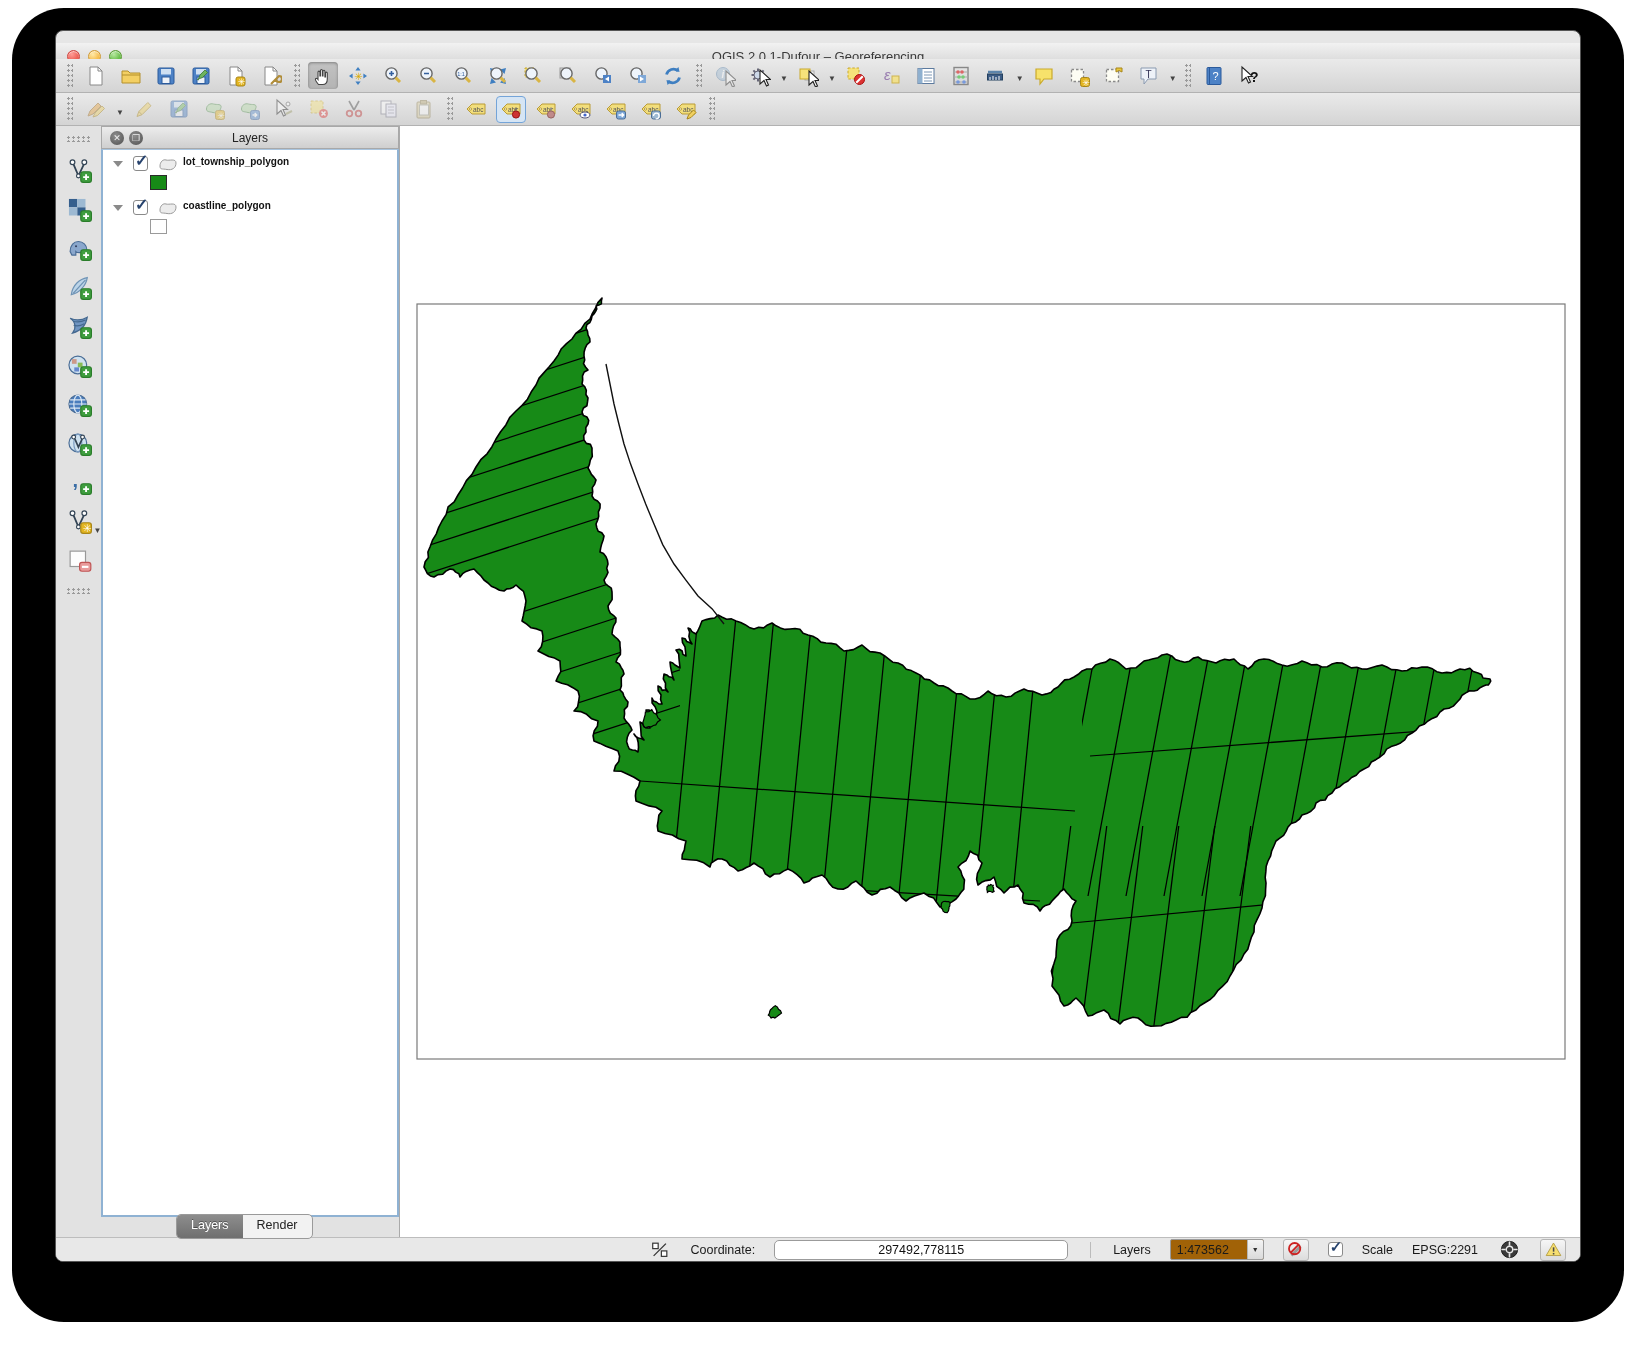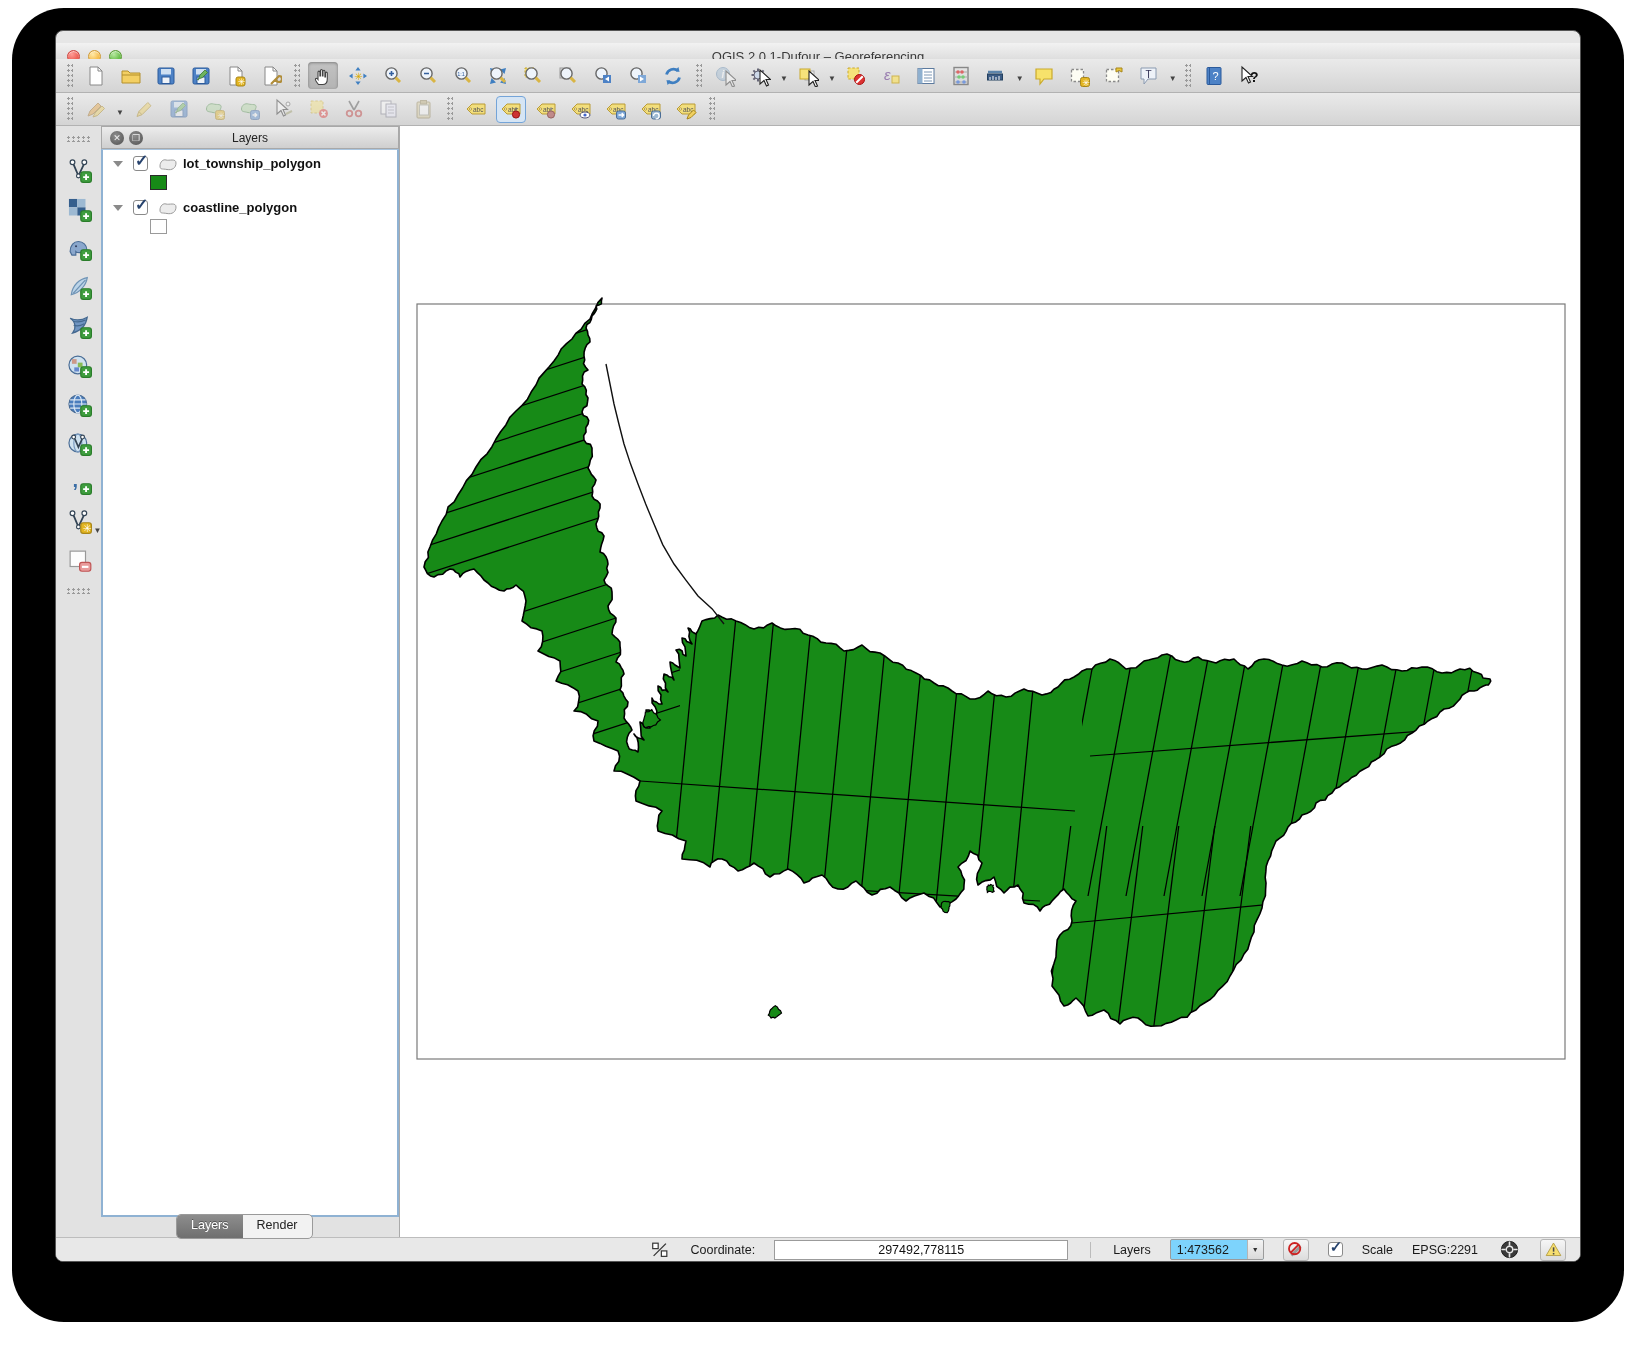--- a/index.html
+++ b/index.html
@@ -43,38 +43,38 @@
     border:1px solid #a8a8a8;box-sizing:border-box;}
   .ph-btn{position:absolute;top:4px;width:14px;height:14px;border-radius:50%;background:radial-gradient(circle at 40% 35%,#8f8f8f,#4e4e4e);
     color:#eee;font-size:9px;line-height:14px;text-align:center;}
   .ph-title{position:absolute;left:0;right:0;top:4px;text-align:center;font-size:12px;color:#222;}
   .panel-body{position:absolute;left:0;top:23px;right:0;bottom:0;background:#fff;border:2px solid #8fb2d3;border-top:1px solid #a8c4de;box-sizing:border-box;}
   .lrow{position:relative;height:20px;margin-top:4px;}
   .disc{position:absolute;left:10px;top:7px;width:0;height:0;border-left:5px solid transparent;border-right:5px solid transparent;border-top:6px solid #8a8a8a;}
   .cb{position:absolute;left:30px;top:2px;width:15px;height:15px;background:#fff;border:1px solid #8a8a8a;border-radius:3px;box-sizing:border-box;}
   .cb .tick{position:absolute;left:1px;top:-6px;font-size:16px;font-weight:bold;color:#27436e;}
   .licon{position:absolute;left:55px;top:2px;}
-  .lname{position:absolute;left:80px;top:2px;font-size:13px;font-weight:bold;color:#111;}
+  .lname{position:absolute;left:80px;top:2px;font-size:10px;font-weight:bold;color:#111;}
   .swrow{position:relative;height:20px;}
   .swatch{position:absolute;left:47px;top:1px;width:17px;height:15px;box-sizing:border-box;border:1px solid #555;}
   
   .tabs{position:absolute;left:120px;top:1088px;height:23px;display:flex;background:#f2f2f2;border:1px solid #9a9a9a;
     border-radius:5px;overflow:hidden;z-index:5;}
   .tab{padding:3px 14px 0 14px;font-size:12.5px;color:#222;}
   .tab.sel{background:linear-gradient(#8d8d8d,#6f6f6f);color:#fff;text-shadow:0 -1px 0 rgba(0,0,0,.4);}
   
   .canvas{position:absolute;left:343px;top:0;right:0;bottom:0;background:#fff;border-left:1px solid #aaa;}
   
   .statusbar{position:absolute;left:0;bottom:0;right:0;height:24px;background:#e8e8e8;border-top:1px solid #bdbdbd;
     display:flex;align-items:center;justify-content:flex-end;gap:19px;padding:0 14px 0 0;font-size:12.5px;color:#1a1a1a;box-sizing:border-box;}
   .sbtn{width:24px;height:20px;display:flex;align-items:center;justify-content:center;border:1px solid #b5b5b5;border-radius:3px;background:linear-gradient(#f6f6f6,#dcdcdc);}
   .sbtn.flat{border:none;background:none;}
-  .coord-input{width:292px;height:18px;background:#fff;border:1px solid #9b9b9b;border-radius:0;text-align:center;
+  .coord-input{width:292px;height:18px;background:#fff;border:1px solid #9b9b9b;border-radius:5px;text-align:center;
     font-size:12.5px;color:#111;padding:0;font-family:"Liberation Sans",sans-serif;}
-  .scale-combo{display:flex;align-items:center;height:19px;background:#7dd3fc;border:1px solid #9b9b9b;border-radius:2px;overflow:hidden;}
+  .scale-combo{display:flex;align-items:center;height:19px;background:#a16207;border:1px solid #9b9b9b;border-radius:2px;overflow:hidden;}
   .scale-val{padding:0 6px;font-size:12.5px;min-width:64px;}
   .scale-arrow{width:15px;height:100%;border-left:1px solid #b5b5b5;background:linear-gradient(#f4f4f4,#dadada);
     display:flex;align-items:center;justify-content:center;font-size:7px;color:#333;}
   .sb-cb{width:15px;height:15px;background:#fff;border:1px solid #8a8a8a;border-radius:3px;position:relative;box-sizing:border-box;}
   .sb-cb .tick{position:absolute;left:1px;top:-5px;font-size:15px;font-weight:bold;color:#27436e;}
   .sep-v{width:1px;height:16px;background:#bbb;margin:0 3px;}
   svg text{font-family:"Liberation Sans",sans-serif;}
 </style>
 </head>
 <body>

